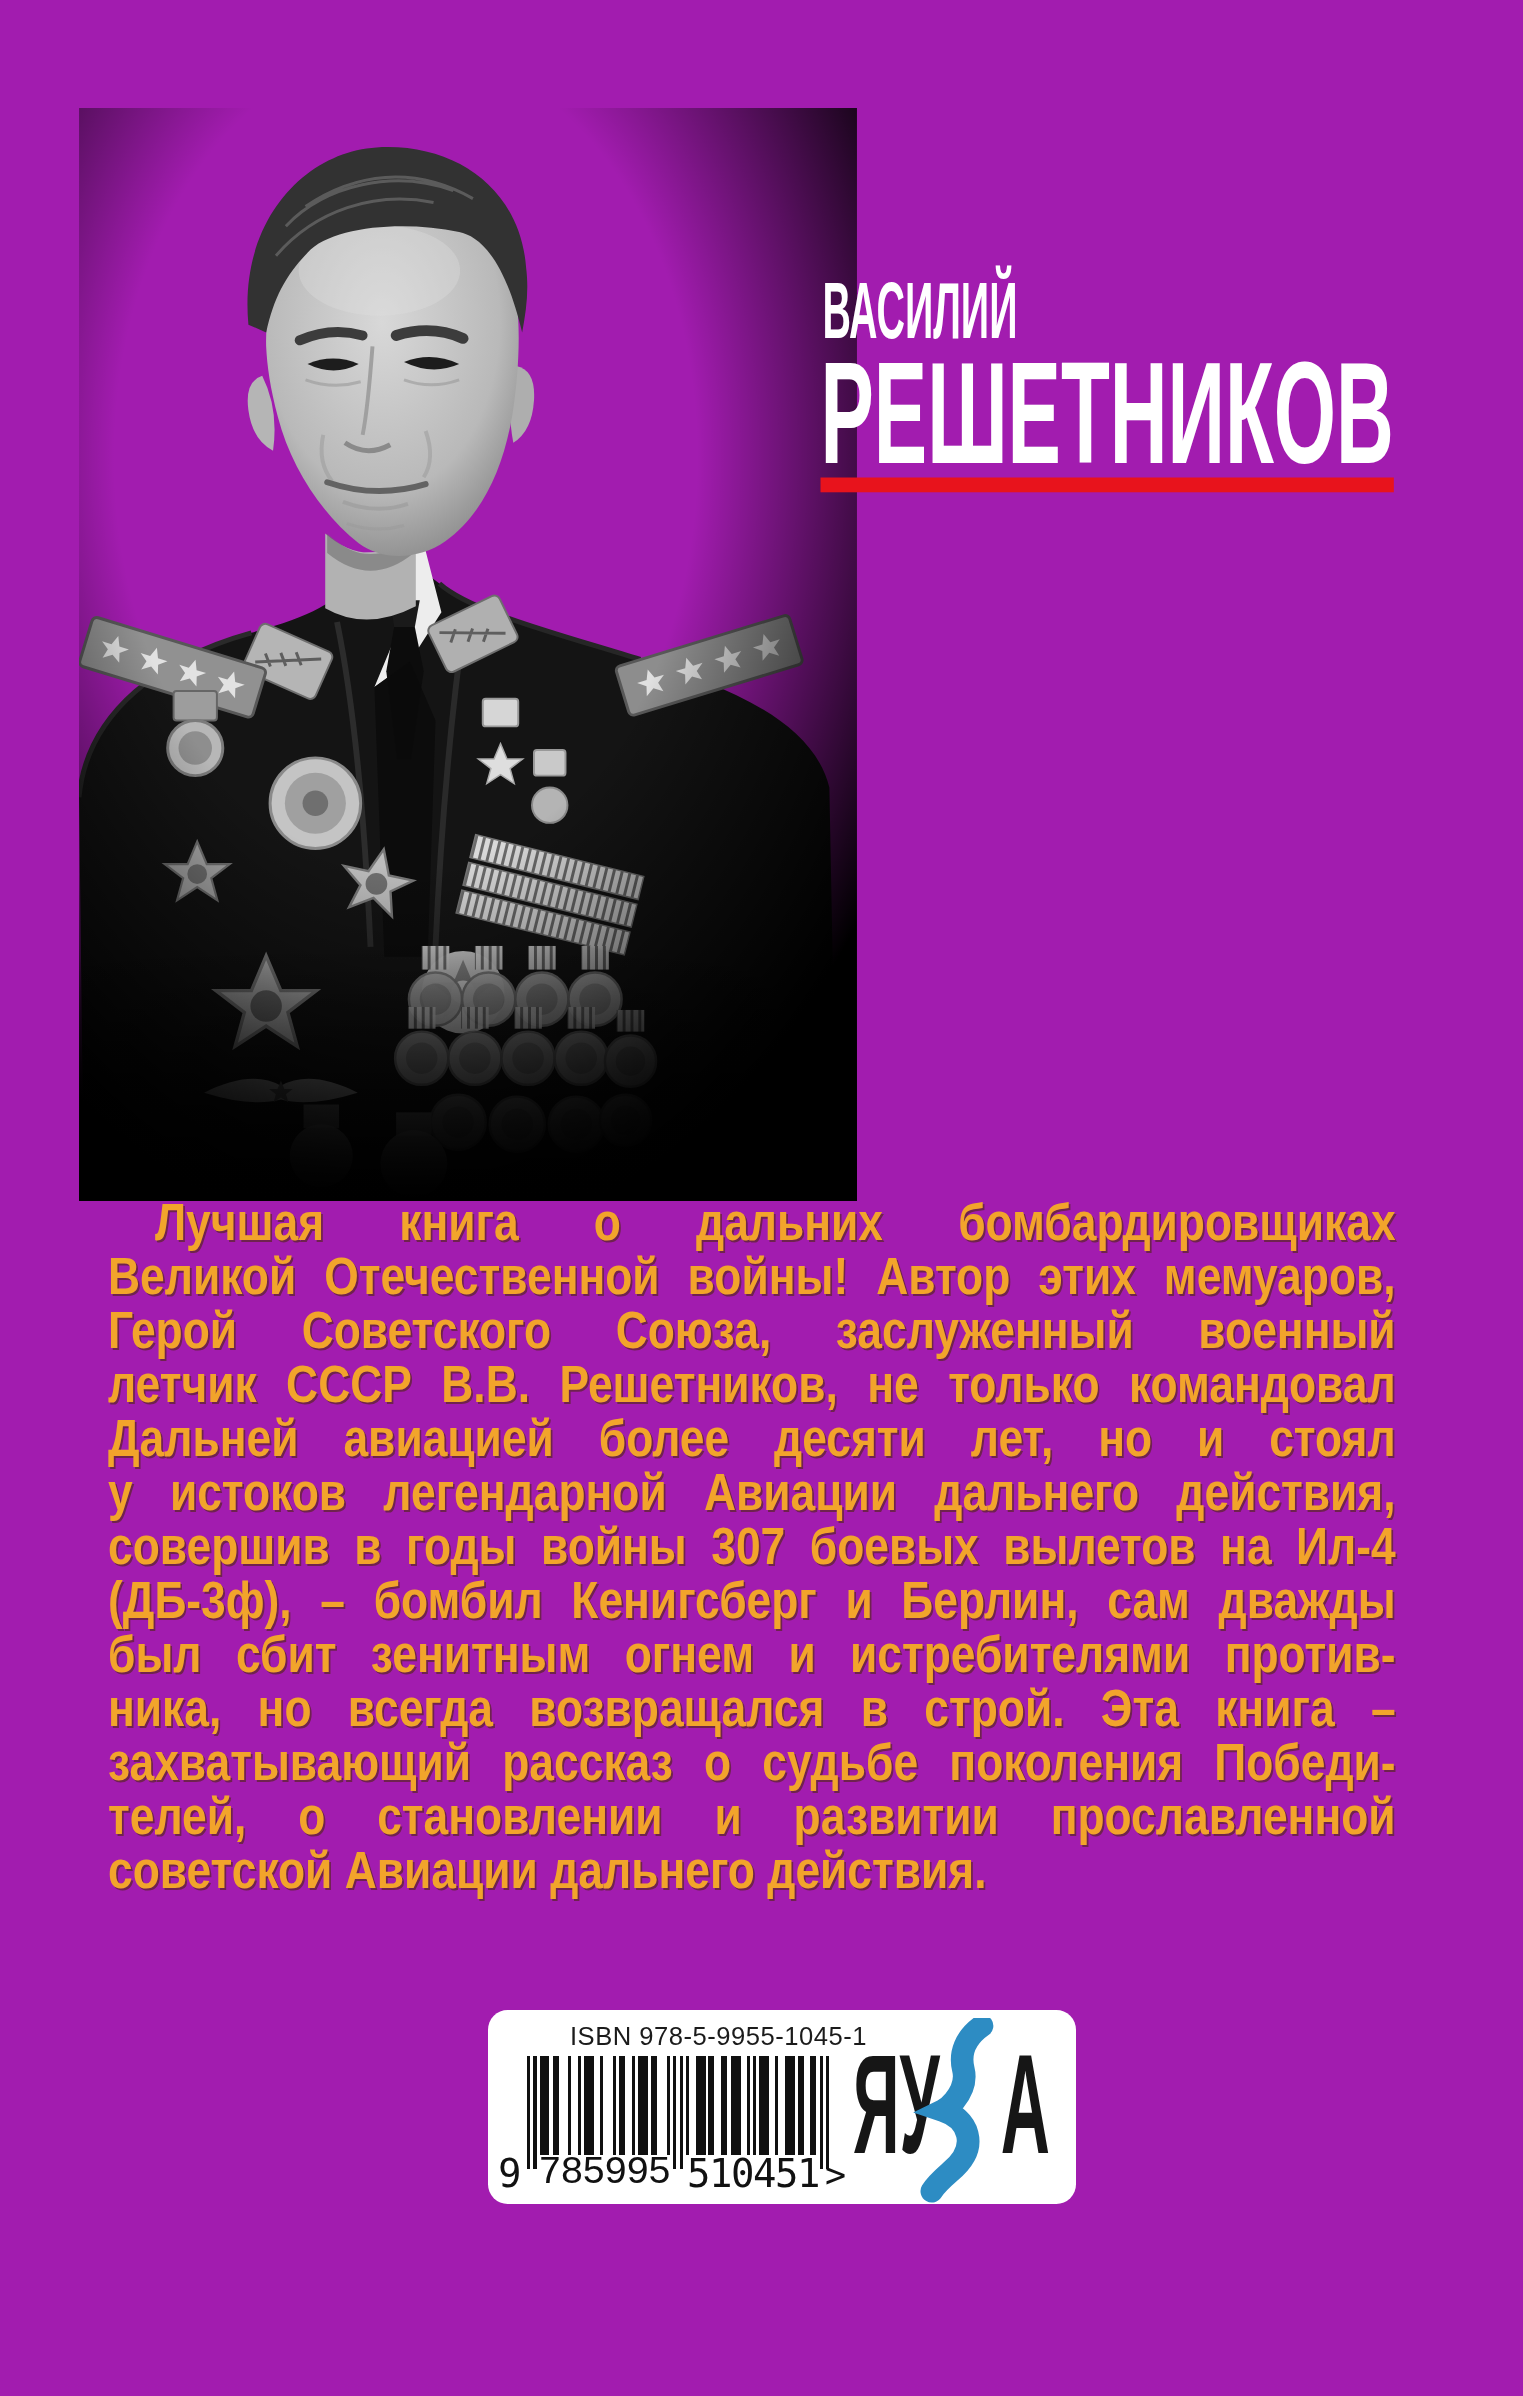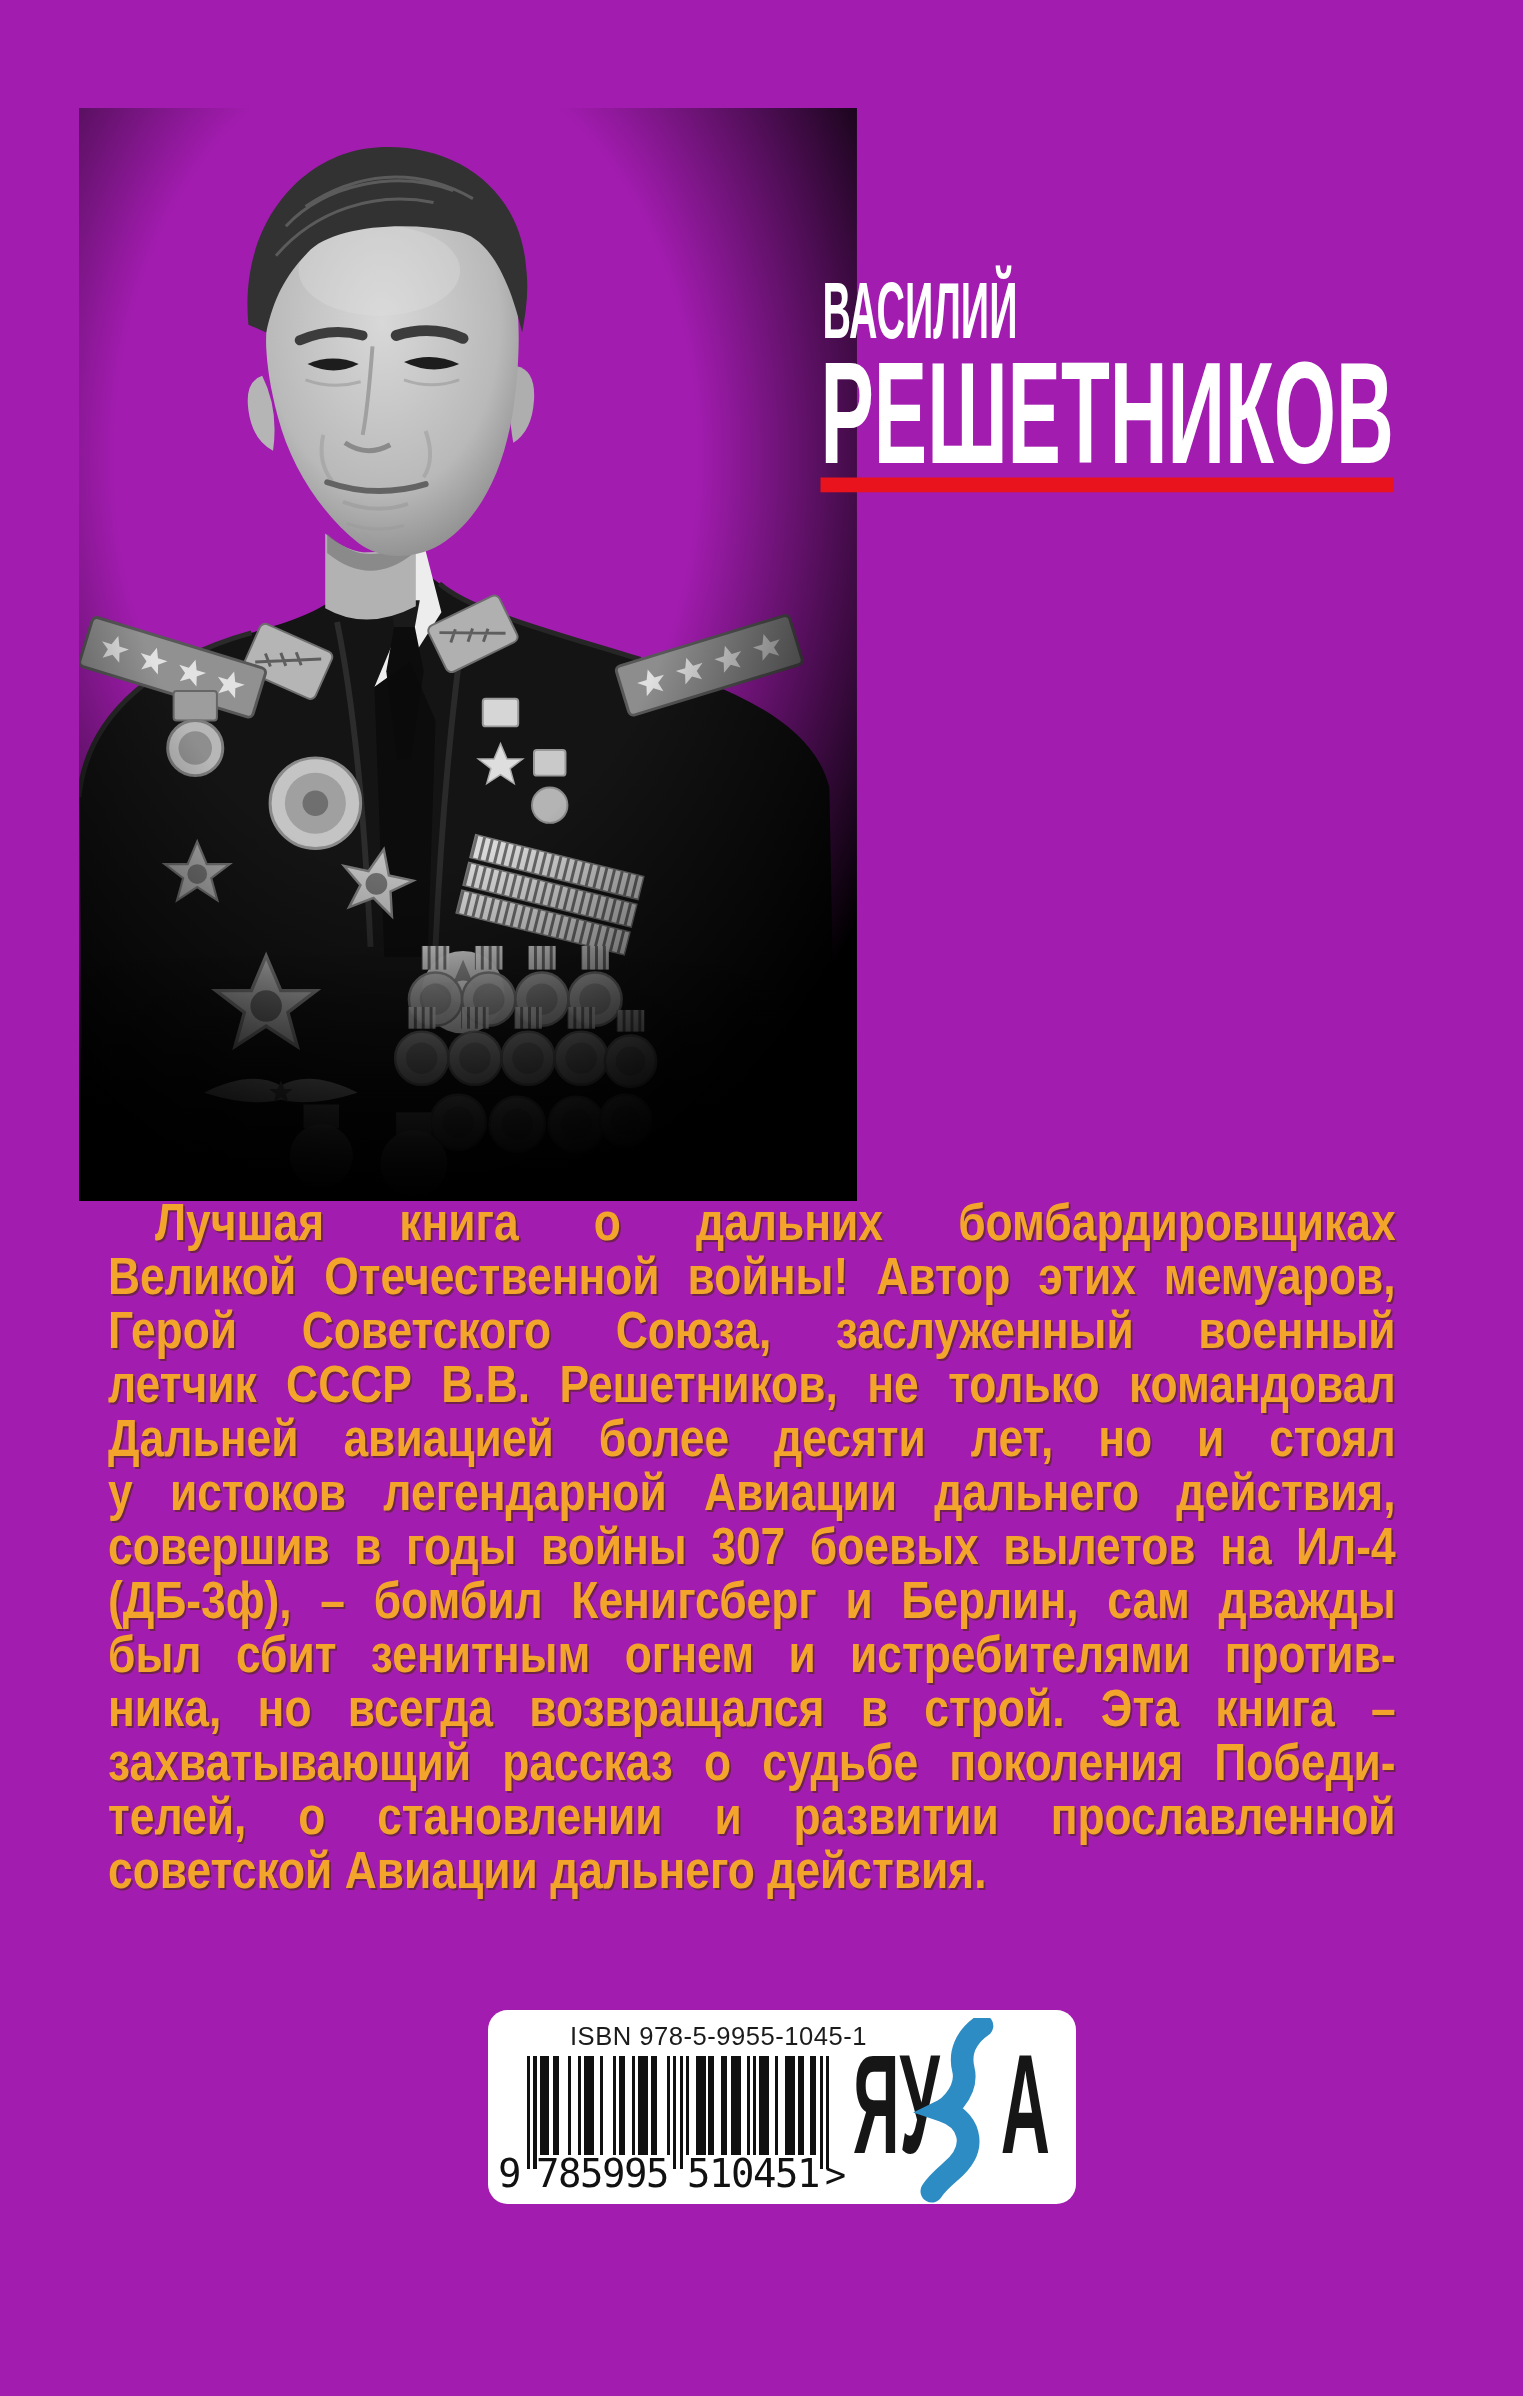--- a/index.html
+++ b/index.html
@@ -51,21 +51,21 @@
   }
   .barcode-bars{position:absolute;left:39px;top:46px;width:303px;height:113px;}
   .barcode-bars .bar{position:absolute;top:0;height:99px;background:#101010;}
   .barcode-bars .bar.guard{height:113px;}
   .bc-digit{
     position:absolute;top:144px;
     font-family:"DejaVu Sans Mono",monospace;
     font-size:39px;color:#111;line-height:1;
   }
   .bc-first{left:2px;width:31.5px;text-align:right;}
-  .bc-left{left:48px;width:136px;letter-spacing:-1.5px;text-align:left;}
+  .bc-left{left:48px;width:136px;letter-spacing:-1.5px;text-align:center;font-family:Liberation Mono, monospace;}
   .bc-right{left:199px;width:136px;letter-spacing:-1.5px;text-align:left;}
   .bc-end{left:337px;font-size:35px;top:148px;}
   .logo-svg{position:absolute;left:360px;top:7.9px;}
   .logo-svg text{fill:#161616;font-family:"Liberation Sans",sans-serif;font-weight:bold;}
 </style>
 </head>
 <body>
 
 <div class="cover">
 

